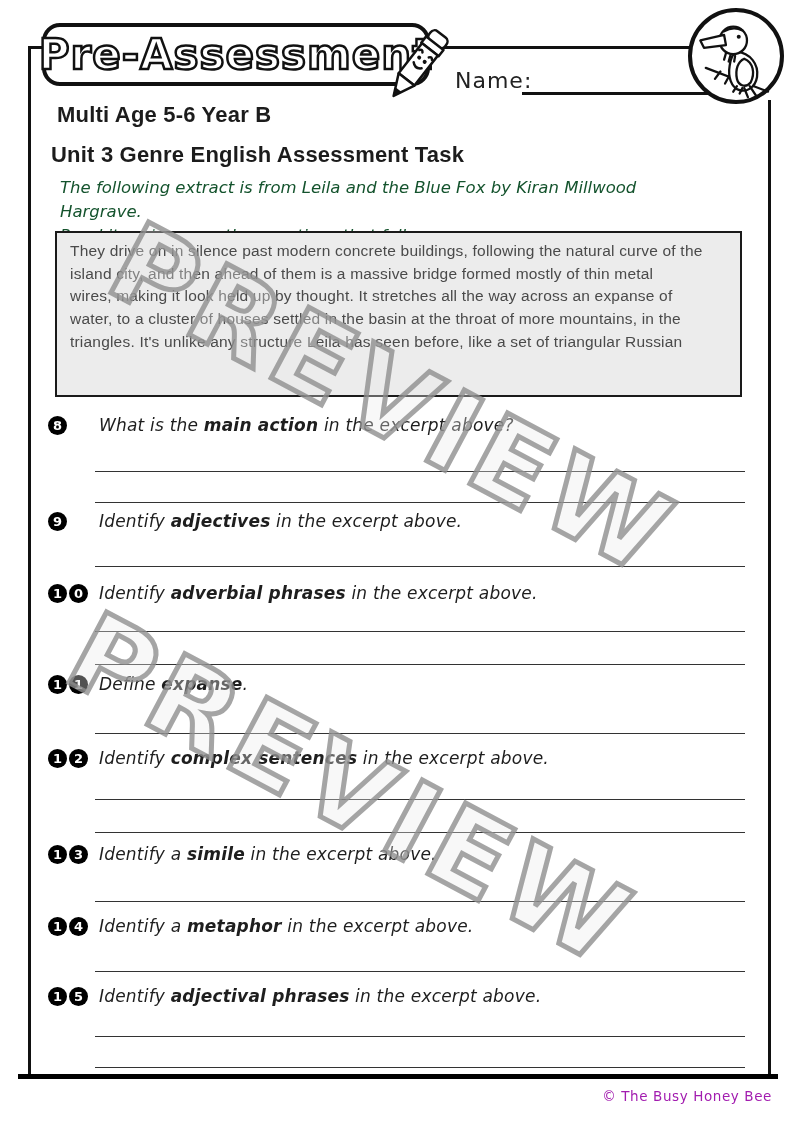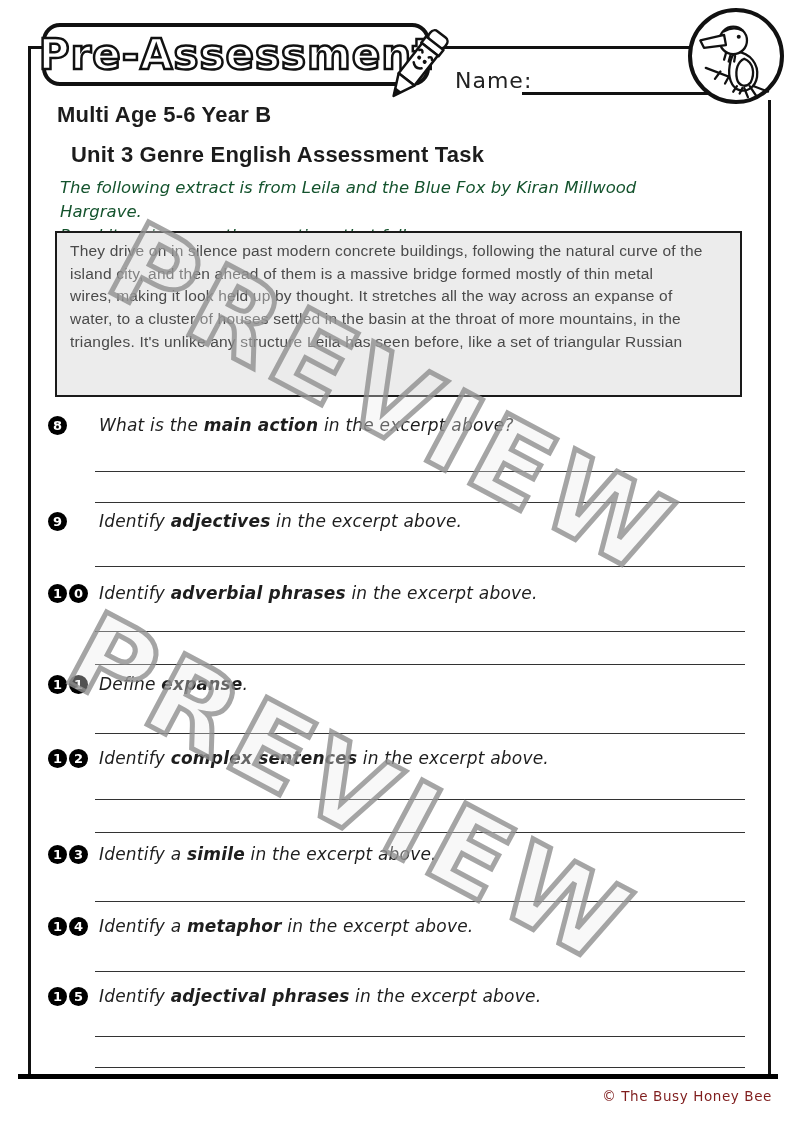--- a/index.html
+++ b/index.html
@@ -27,21 +27,21 @@
                  background:#fff; border:4px solid #111; border-radius:50%; z-index:3;
                  display:flex; align-items:center; justify-content:center; }
 
   
   .name-label { position:absolute; left:455px; top:68px; font-size:22px;
                 font-family:"DejaVu Sans", sans-serif; color:#222; letter-spacing:1px; z-index:2; }
   .name-line  { position:absolute; left:522px; top:92px; width:228px; height:2.5px; background:#111; z-index:1; }
 
   
   .course-title { position:absolute; left:57px; top:102px; font-size:22px; font-weight:bold; letter-spacing:0.2px; }
-  .unit-title   { position:absolute; left:71px; top:142px; font-size:22px; font-weight:bold; letter-spacing:0.2px; }
+  .unit-title   { position:absolute; left:51px; top:142px; font-size:22px; font-weight:bold; letter-spacing:0.2px; }
   .intro        { position:absolute; left:60px; top:176px; width:660px; font-size:16.5px;
                   font-style:italic; font-family:"DejaVu Sans", sans-serif; color:#14532d; line-height:24px; }
 
   
   .passage { position:absolute; left:55px; top:231px; width:687px; height:166px;
              background:#ececec; border:2.5px solid #1a1a1a; padding:7px 12px 0 13px; }
   .passage .pline { font-size:15.5px; line-height:22.7px; color:#4a4a4a;
                     font-family:"Liberation Sans", sans-serif; letter-spacing:0.2px; white-space:nowrap; }
 
   
@@ -62,21 +62,21 @@
   .watermark { position:absolute; z-index:6; pointer-events:none;
                font-family:"DejaVu Sans", sans-serif; font-weight:bold; font-size:110px;
                letter-spacing:8px; color:rgba(236,236,236,0.35);
                -webkit-text-stroke:5px rgba(142,142,142,0.8);
                transform:rotate(28deg); transform-origin:left top; white-space:nowrap; }
   .wm1 { left:150px; top:198px; }
   .wm2 { left:108px; top:588px; }
 
   
   .copyright { position:absolute; right:22px; top:1088px; font-size:13.5px;
-               font-family:"DejaVu Sans", sans-serif; color:#7f1d1d; letter-spacing:0.6px; }
+               font-family:"DejaVu Sans", sans-serif; color:#a21caf; letter-spacing:0.6px; }
 
   svg .ln { fill:none; stroke:#111; stroke-width:2.5; stroke-linecap:round; stroke-linejoin:round; }
   svg .fl { fill:#fff; stroke:#111; stroke-width:2.5; stroke-linejoin:round; }
 </style>
 </head>
 <body>
 
 <div class="page">
 
   <div class="frame-top"></div>

